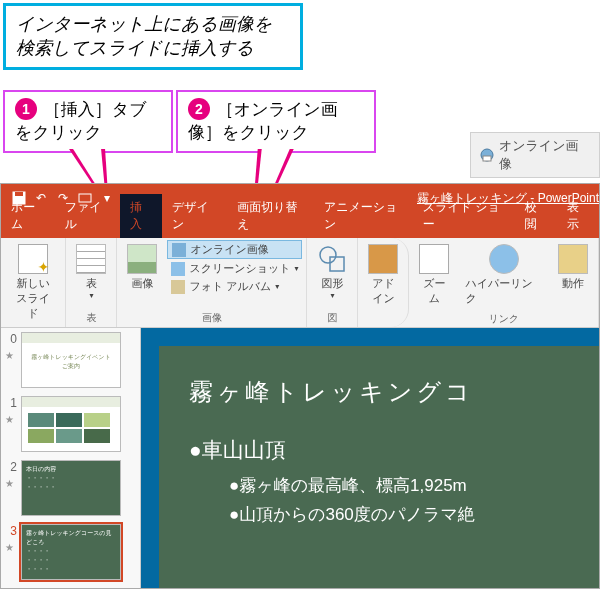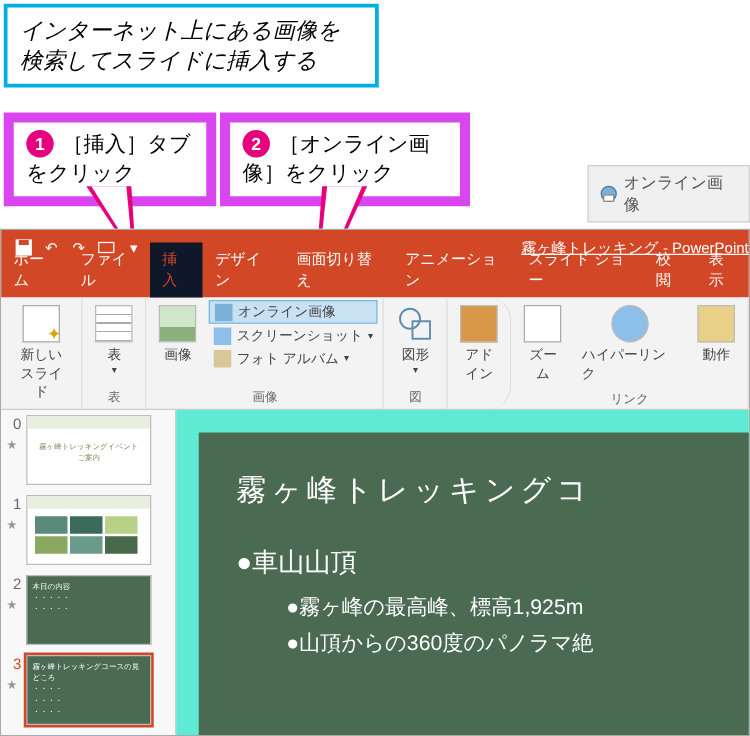--- a/index.html
+++ b/index.html
@@ -1,20 +1,20 @@
 <!DOCTYPE html>
 <html><head>
 <meta charset="utf-8">
 <style>
   * { box-sizing: border-box; margin: 0; padding: 0; }
   body { width: 600px; height: 589px; font-family: "Meiryo", "Yu Gothic", sans-serif; background: #fff; overflow: hidden; position: relative; }
 
   .tip-box { position: absolute; top: 3px; left: 3px; width: 300px; border: 3px solid #00aee0; background: #fff; padding: 6px 10px; font-size: 18px; line-height: 1.35; font-style: italic; }
 
-  .callout { position: absolute; border: 8px solid #d946ef; background: #fff; padding: 6px 10px; font-size: 17px; line-height: 1.35; }
+  .callout { position: absolute; border: 2px solid #d946ef; background: #fff; padding: 6px 10px; font-size: 17px; line-height: 1.35; }
   .callout .num { display: inline-block; width: 22px; height: 22px; border-radius: 50%; background: #e6007e; color: #fff; text-align: center; font-size: 14px; line-height: 22px; font-weight: bold; margin-right: 2px; vertical-align: 1px; }
   .callout-1 { top: 90px; left: 3px; width: 170px; }
   .callout-2 { top: 90px; left: 176px; width: 200px; }
 
   .pointer { position: absolute; width: 0; height: 0; }
   .pointer-1 { top: 149px; left: 80px; border-left: 18px solid transparent; border-right: 18px solid transparent; border-top: 60px solid #e6007e; transform: skewX(20deg); }
   .pointer-1::after { content: ""; position: absolute; top: -60px; left: -14px; border-left: 14px solid transparent; border-right: 14px solid transparent; border-top: 52px solid #fff; }
   .pointer-2 { top: 149px; left: 245px; border-left: 18px solid transparent; border-right: 18px solid transparent; border-top: 95px solid #e6007e; transform: skewX(-15deg); }
   .pointer-2::after { content: ""; position: absolute; top: -95px; left: -14px; border-left: 14px solid transparent; border-right: 14px solid transparent; border-top: 87px solid #fff; }
 
@@ -46,21 +46,21 @@
   .thumb-row { display: flex; align-items: flex-start; gap: 4px; margin-bottom: 8px; }
   .thumb-row .idx { width: 12px; font-size: 12px; color: #666; text-align: right; }
   .thumb-row .star { color: #999; font-size: 10px; margin-top: 4px; }
   .thumb { width: 100px; height: 56px; border: 1px solid #bbb; background: #fff; font-size: 6px; overflow: hidden; }
   .thumb.sel { outline: 2px solid #d24726; }
   .thumb.green { background: #4a6a52; }
   .thumb .bar { height: 10px; background: #e8eee0; }
   .thumb .grid { display: flex; flex-wrap: wrap; gap: 2px; padding: 6px; }
   .thumb .grid div { width: 26px; height: 14px; }
 
-  .slide-area { flex: 1; background: #5eead4; padding: 18px 0 16px 18px; overflow: hidden; }
+  .slide-area { flex: 1; background: #0369a1; padding: 18px 0 16px 18px; overflow: hidden; }
   .slide { width: 500px; height: 300px; background: #4a6a52; color: #fff; padding: 30px 30px 0; }
   .slide h1 { font-size: 24px; font-weight: normal; letter-spacing: 4px; margin-bottom: 28px; }
   .slide .b1 { font-size: 21px; margin-bottom: 10px; }
   .slide .b2 { font-size: 17px; margin-left: 40px; margin-bottom: 6px; }
 
   svg { display: block; }
 </style>
 </head>
 <body>
 

